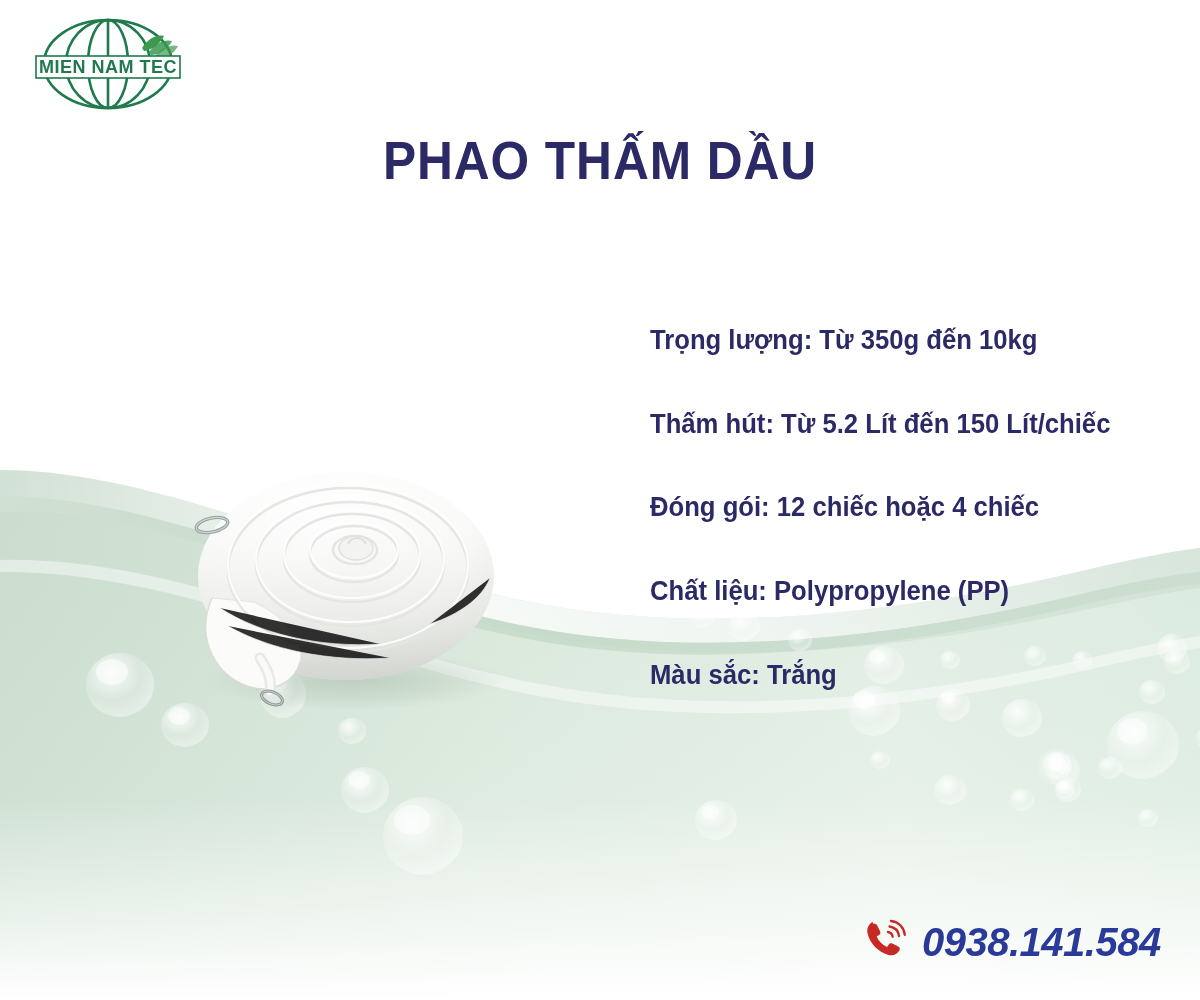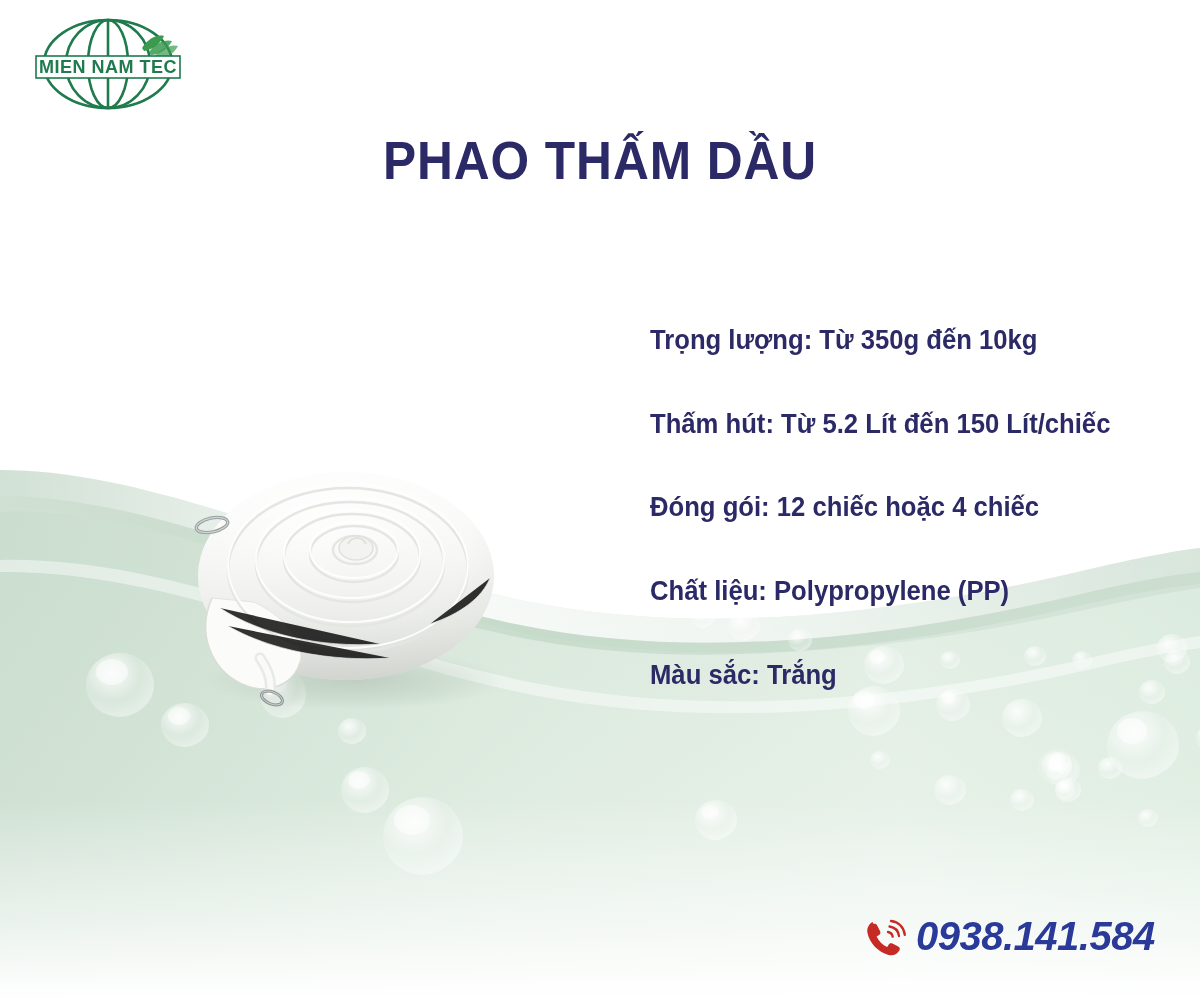--- a/index.html
+++ b/index.html
@@ -85,22 +85,22 @@
     height: 290px;
   }
   .product svg { display: block; width: 400px; height: 290px; }
 
   
   .phone-block {
     position: absolute;
     left: 862px;
     top: 916px;
     display: flex;
-    align-items: flex-start;
-    gap: 8px;
+    align-items: flex-end;
+    gap: 14px;
   }
   .phone-icon { width: 46px; height: 46px; flex: 0 0 auto; }
   .phone-icon svg { display: block; width: 46px; height: 46px; }
   .phone-number {
     color: #2a3a99;
     font-family: "Liberation Sans", sans-serif;
     font-weight: bold;
     font-style: italic;
     font-size: 40px;
     letter-spacing: -0.5px;

